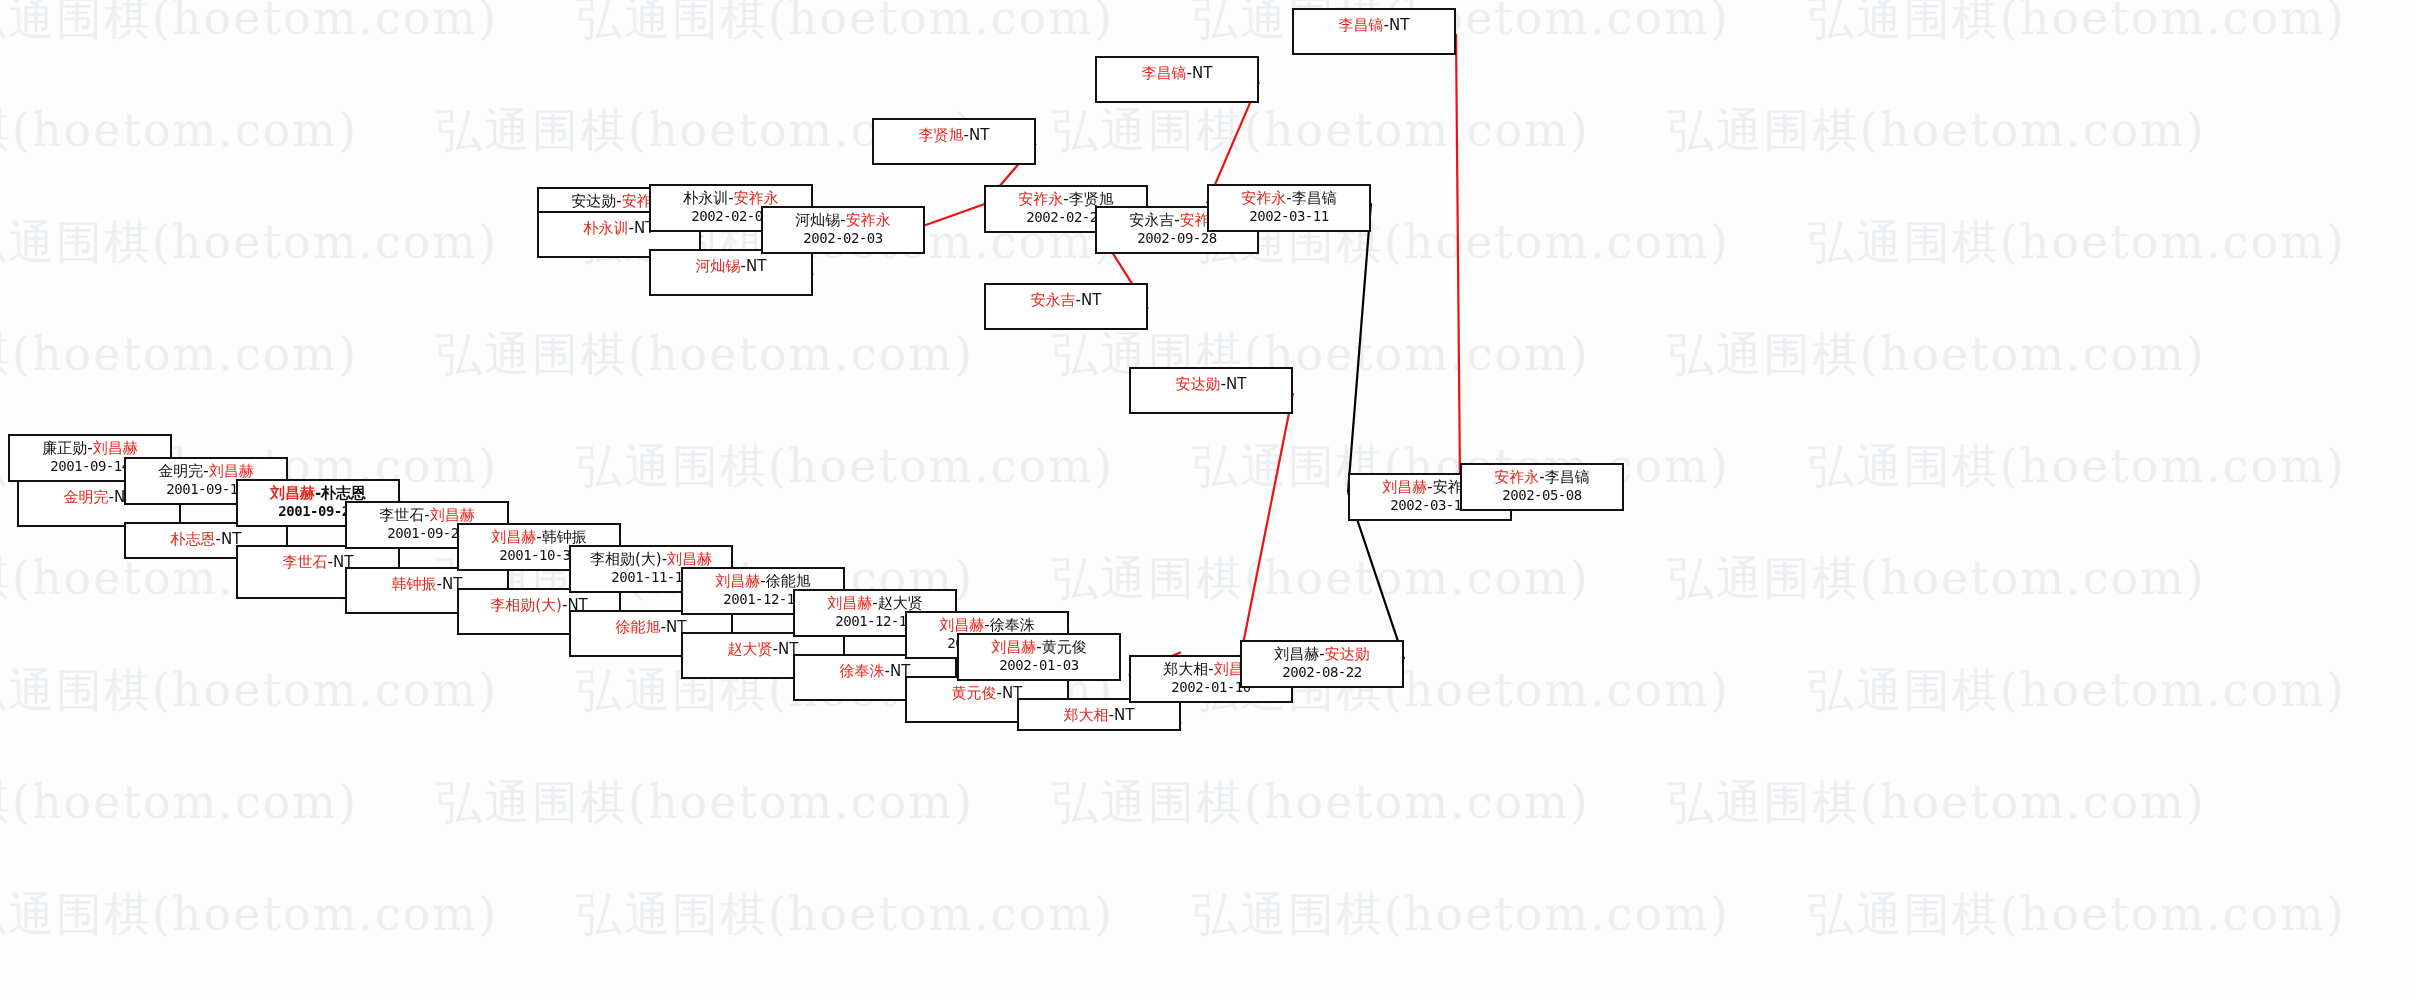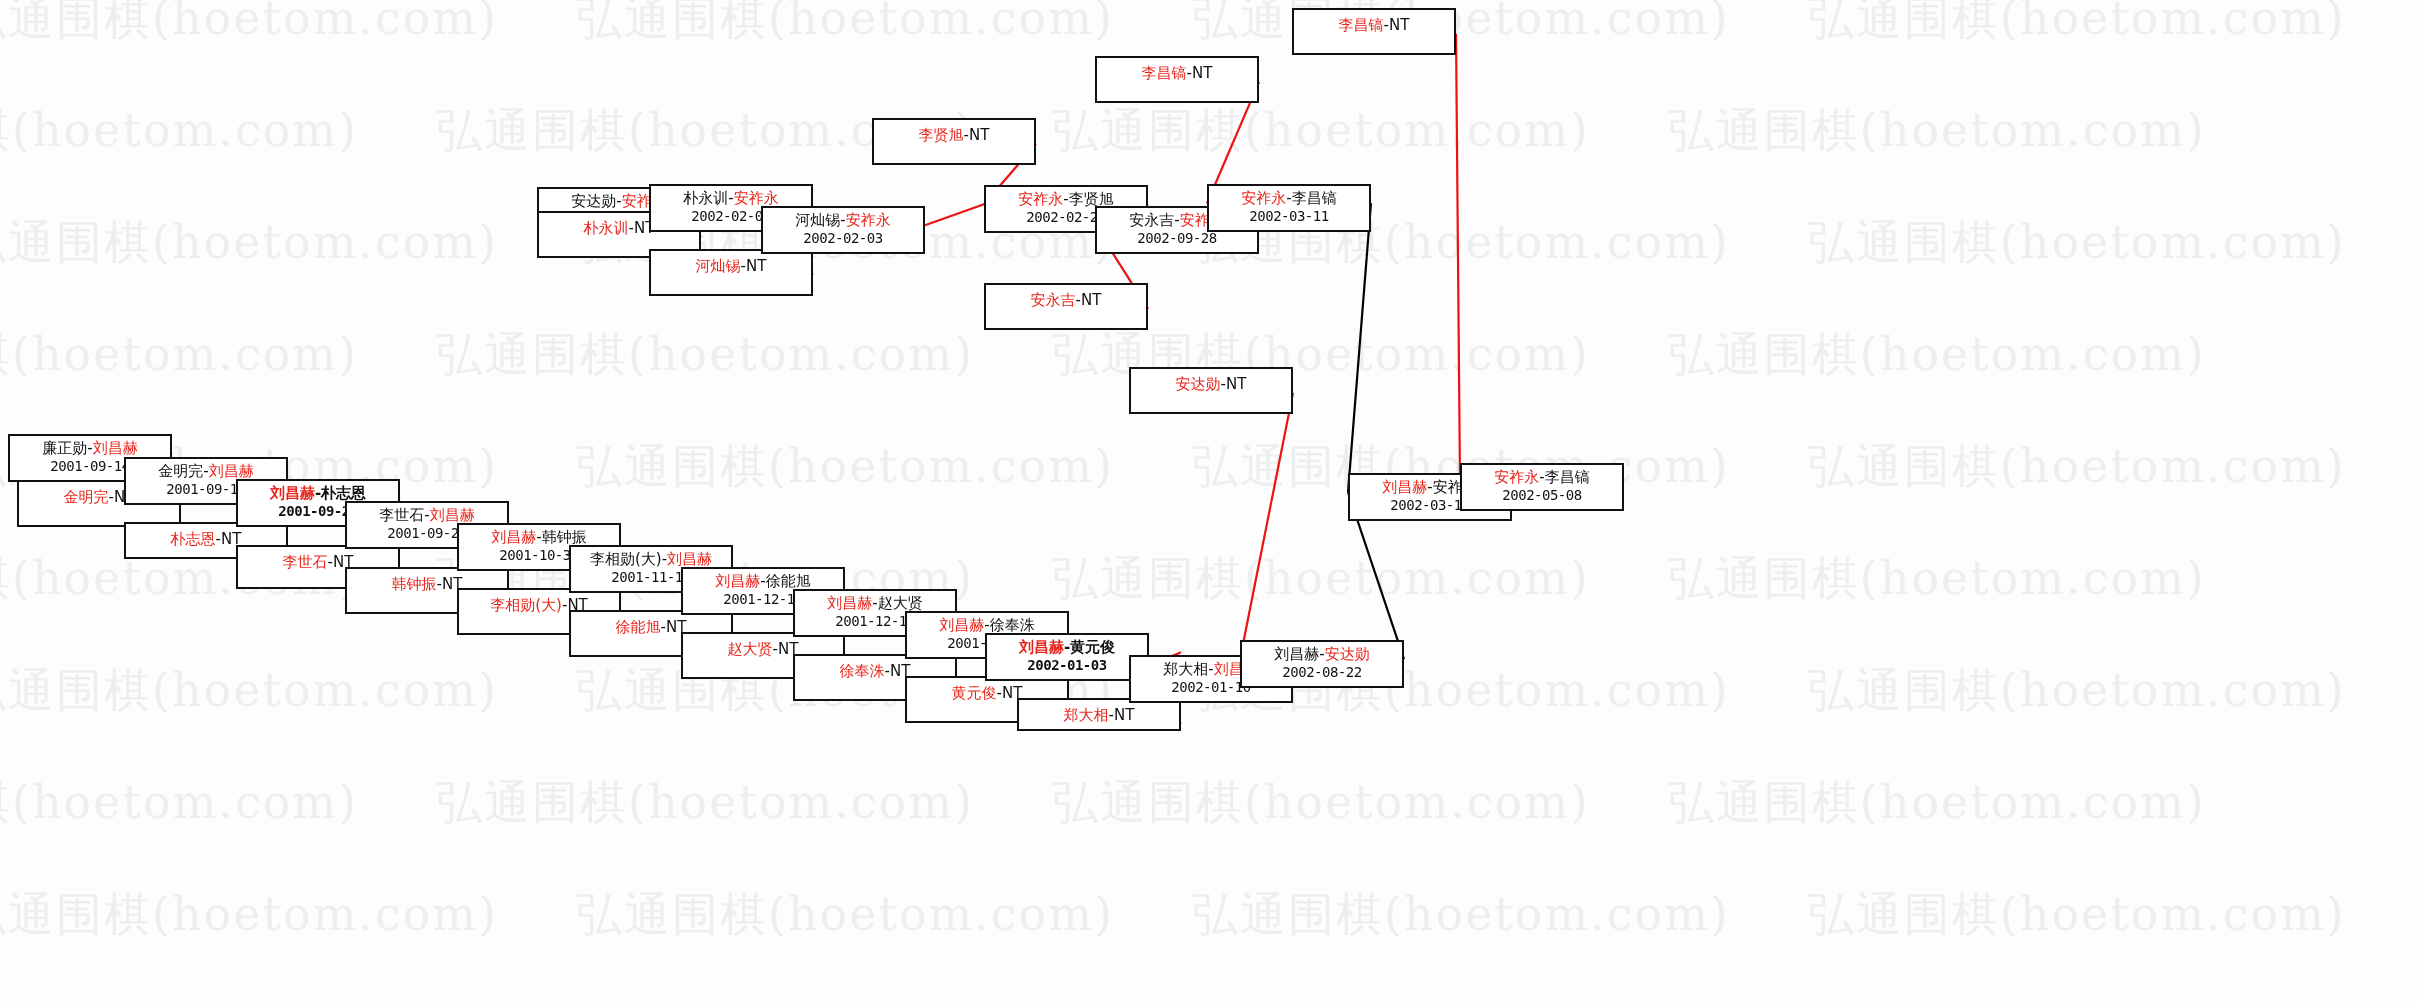--- a/index.html
+++ b/index.html
@@ -124,21 +124,21 @@
         <div class="pair"><span class="l" style="color: rgb(17, 17, 17);">金明完</span><span style="color: rgb(17, 17, 17);">-</span><span class="w" style="color: rgb(232, 37, 27);">刘昌赫</span></div>
         <div class="date">2001-09-18</div>
       </div>
       <div class="node seed" style="left: 124px; top: 522px; width: 164px; height: 37px; border-color: rgb(17, 17, 17);">
         <div class="pair"><span class="w" style="color: rgb(232, 37, 27);">朴志恩</span><span style="color: rgb(17, 17, 17);">-</span><span class="l" style="color: rgb(17, 17, 17);">NT</span></div>
       </div>
       <div class="node" style="left: 236px; top: 479px; width: 164px; height: 48px; border-color: rgb(17, 17, 17); font-weight: bold;">
         <div class="pair"><span class="w" style="color: rgb(232, 37, 27);">刘昌赫</span><span style="color: rgb(17, 17, 17);">-</span><span class="l" style="color: rgb(17, 17, 17);">朴志恩</span></div>
         <div class="date">2001-09-20</div>
       </div>
-      <div class="node seed" style="left: 236px; top: 545px; width: 164px; height: 44px; border-color: rgb(17, 17, 17);">
+      <div class="node seed" style="left: 236px; top: 545px; width: 164px; height: 54px; border-color: rgb(17, 17, 17);">
         <div class="pair"><span class="w" style="color: rgb(232, 37, 27);">李世石</span><span style="color: rgb(17, 17, 17);">-</span><span class="l" style="color: rgb(17, 17, 17);">NT</span></div>
       </div>
       <div class="node" style="left: 345px; top: 501px; width: 164px; height: 48px; border-color: rgb(17, 17, 17);">
         <div class="pair"><span class="l" style="color: rgb(17, 17, 17);">李世石</span><span style="color: rgb(17, 17, 17);">-</span><span class="w" style="color: rgb(232, 37, 27);">刘昌赫</span></div>
         <div class="date">2001-09-25</div>
       </div>
       <div class="node seed" style="left: 345px; top: 567px; width: 164px; height: 47px; border-color: rgb(17, 17, 17);">
         <div class="pair"><span class="w" style="color: rgb(232, 37, 27);">韩钟振</span><span style="color: rgb(17, 17, 17);">-</span><span class="l" style="color: rgb(17, 17, 17);">NT</span></div>
       </div>
       <div class="node" style="left: 457px; top: 523px; width: 164px; height: 48px; border-color: rgb(17, 17, 17);">
@@ -169,21 +169,21 @@
       <div class="node seed" style="left: 793px; top: 654px; width: 164px; height: 47px; border-color: rgb(17, 17, 17);">
         <div class="pair"><span class="w" style="color: rgb(232, 37, 27);">徐奉洙</span><span style="color: rgb(17, 17, 17);">-</span><span class="l" style="color: rgb(17, 17, 17);">NT</span></div>
       </div>
       <div class="node" style="left: 905px; top: 611px; width: 164px; height: 48px; border-color: rgb(17, 17, 17);">
         <div class="pair"><span class="w" style="color: rgb(232, 37, 27);">刘昌赫</span><span style="color: rgb(17, 17, 17);">-</span><span class="l" style="color: rgb(17, 17, 17);">徐奉洙</span></div>
         <div class="date">2001-12-14</div>
       </div>
       <div class="node seed" style="left: 905px; top: 676px; width: 164px; height: 47px; border-color: rgb(17, 17, 17);">
         <div class="pair"><span class="w" style="color: rgb(232, 37, 27);">黄元俊</span><span style="color: rgb(17, 17, 17);">-</span><span class="l" style="color: rgb(17, 17, 17);">NT</span></div>
       </div>
-      <div class="node" style="left: 985px; top: 633px; width: 164px; height: 48px; border-color: rgb(17, 17, 17); font-weight: bold;">
+      <div class="node" style="left: 957px; top: 633px; width: 164px; height: 48px; border-color: rgb(17, 17, 17);">
         <div class="pair"><span class="w" style="color: rgb(232, 37, 27);">刘昌赫</span><span style="color: rgb(17, 17, 17);">-</span><span class="l" style="color: rgb(17, 17, 17);">黄元俊</span></div>
         <div class="date">2002-01-03</div>
       </div>
       <div class="node seed" style="left: 1017px; top: 698px; width: 164px; height: 33px; border-color: rgb(17, 17, 17);">
         <div class="pair"><span class="w" style="color: rgb(232, 37, 27);">郑大相</span><span style="color: rgb(17, 17, 17);">-</span><span class="l" style="color: rgb(17, 17, 17);">NT</span></div>
       </div>
       <div class="node" style="left: 1129px; top: 655px; width: 164px; height: 48px; border-color: rgb(17, 17, 17);">
         <div class="pair"><span class="l" style="color: rgb(17, 17, 17);">郑大相</span><span style="color: rgb(17, 17, 17);">-</span><span class="w" style="color: rgb(232, 37, 27);">刘昌赫</span></div>
         <div class="date">2002-01-10</div>
       </div>

